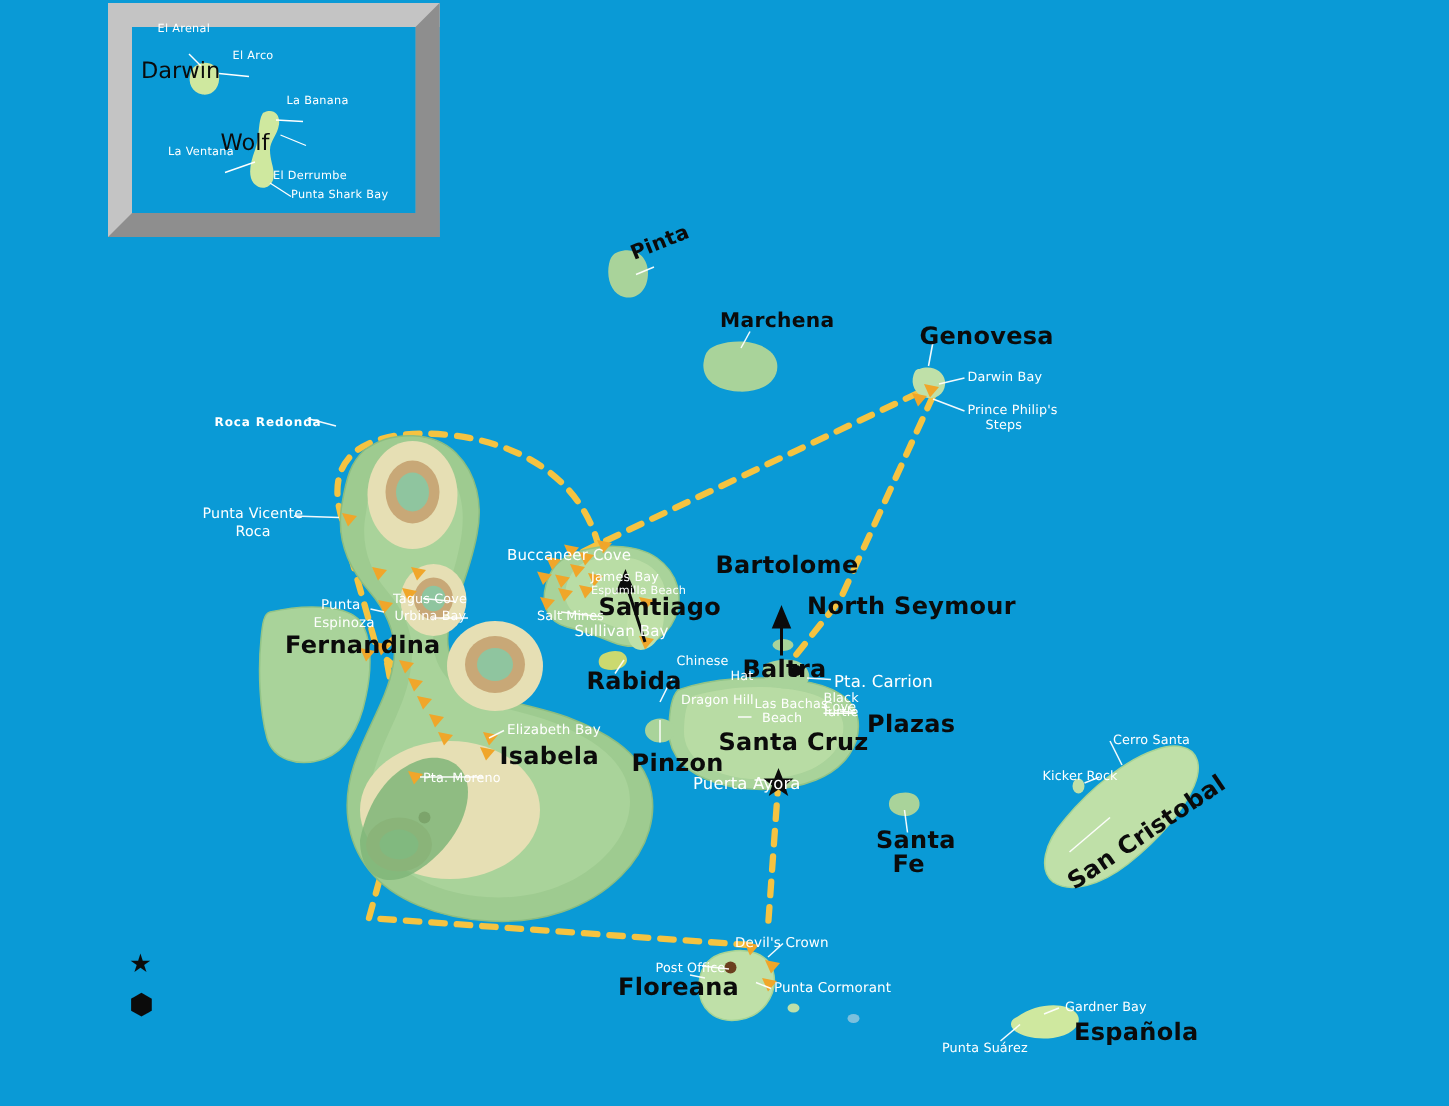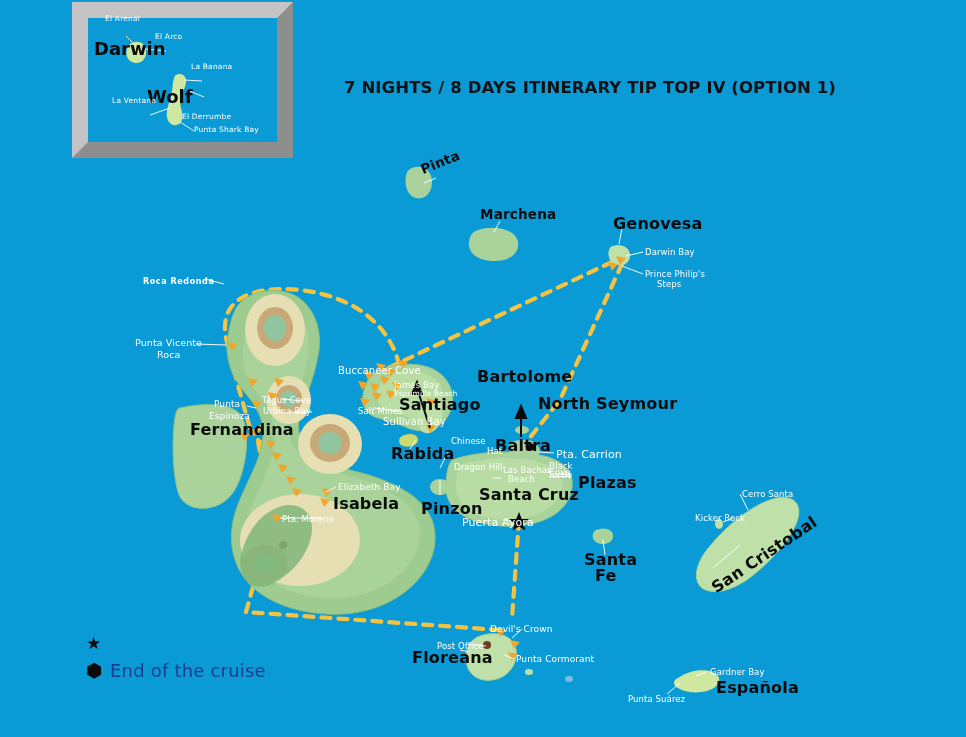--- a/index.html
+++ b/index.html
@@ -71,23 +71,23 @@
     box-sizing: border-box;
   }
   .inset-inner {
     position: absolute;
     left: 16px; top: 16px; right: 16px; bottom: 16px;
     background: #0a9ad6;
     overflow: hidden;
   }
   .inset-name {
     position: absolute;
-    font-weight: bold;
+    font-weight: normal;
     color: #0b0b0b;
-    font-size: 18px;
+    font-size: 15px;
     white-space: nowrap;
   }
   .inset-site {
     position: absolute;
     color: #ffffff;
     font-size: 7.5px;
     white-space: nowrap;
     letter-spacing: 0.2px;
   }
 
@@ -376,21 +376,20 @@
     </g>
 
     <g fill="#0b0b0b">
 
       <polygon points="519,512 521.8,519 529,519 523.3,523.6 525.5,530.6 519,526.4 512.5,530.6 514.7,523.6 509,519 516.2,519"></polygon>
 
       <circle cx="531" cy="447" r="3.6"></circle>
     </g>
   </svg>
 
-  <div id="title">7 NIGHTS / 8 DAYS ITINERARY TIP TOP IV (OPTION 1)</div>
 
   <div id="inset">
     <div class="inset-frame-outer"></div>
     <div class="inset-bevel-tl"></div>
     <div class="inset-inner">
       <svg width="189" height="124" viewBox="0 0 189 124">
 
         <path d="M44,25 C50,22 57,25 58,32 C59,40 54,46 47,45 C40,44 37,37 39,31
                  C40,27 42,26 44,25 Z" fill="#cfe89f"></path>
 
@@ -473,17 +472,16 @@
   <div class="lbl site-name" style="left:516px; top:655px; font-size:9px;">Punta Cormorant</div>
   <div class="lbl site-name" style="left:710px; top:668px;">Gardner Bay</div>
   <div class="lbl site-name" style="left:628px; top:695px;">Punta Suárez</div>
 
   <div id="legend">
     <div class="legend-row">
       <span class="legend-glyph">★</span>
     </div>
     <div class="legend-row">
       <span class="legend-glyph dot">⬢</span>
-      <span class="legend-text">End of the cruise</span>
     </div>
   </div>
 
 </div>
 
 </body></html>

